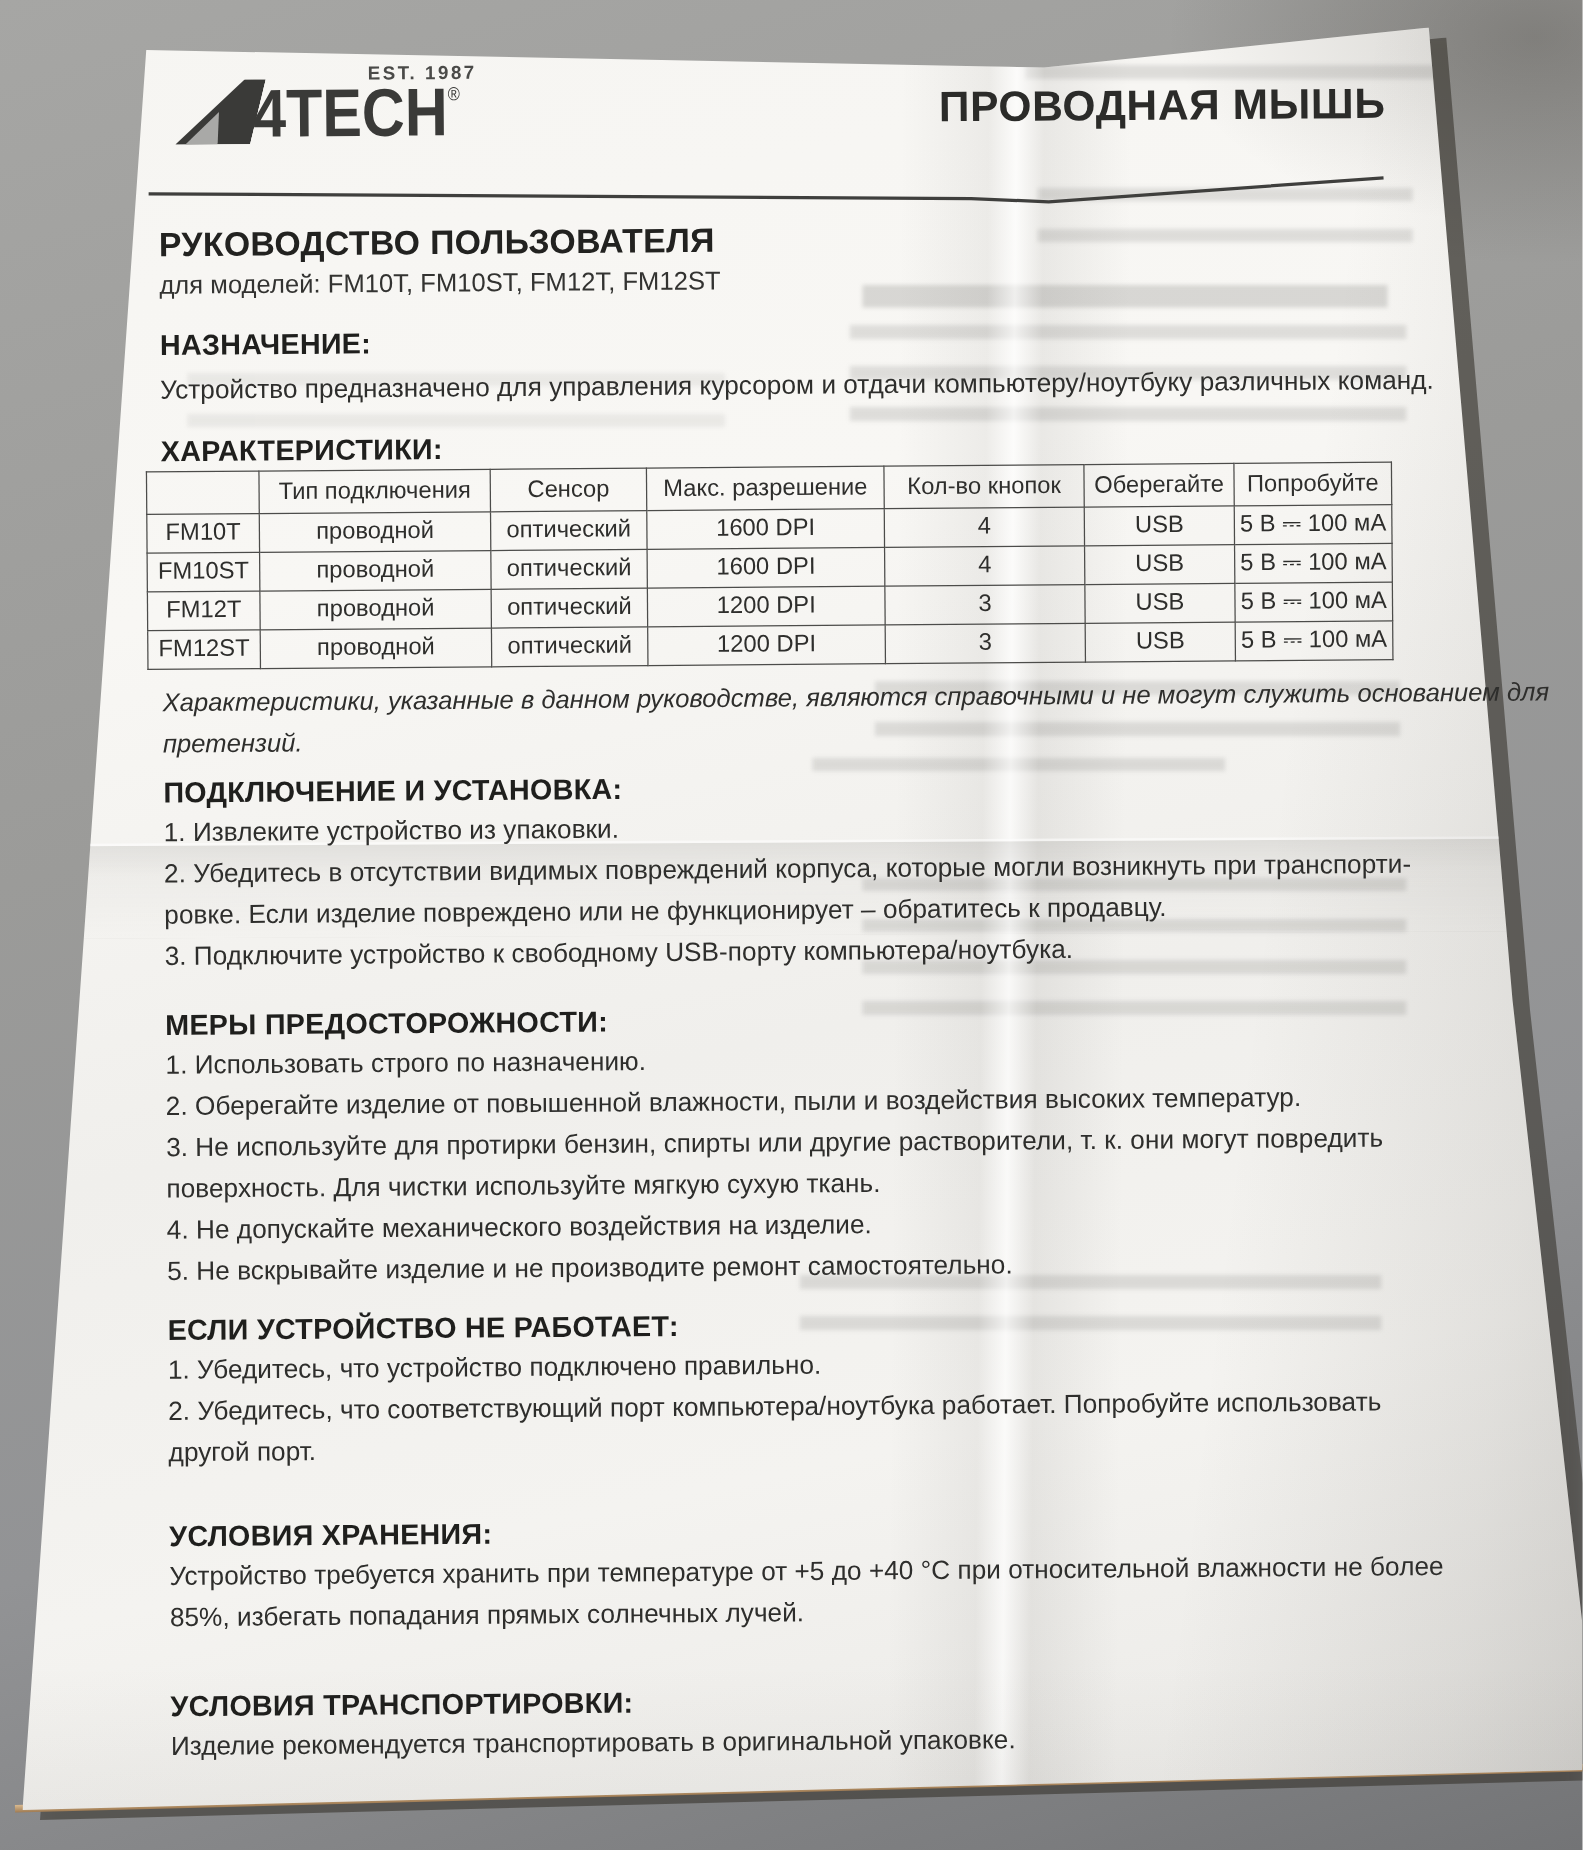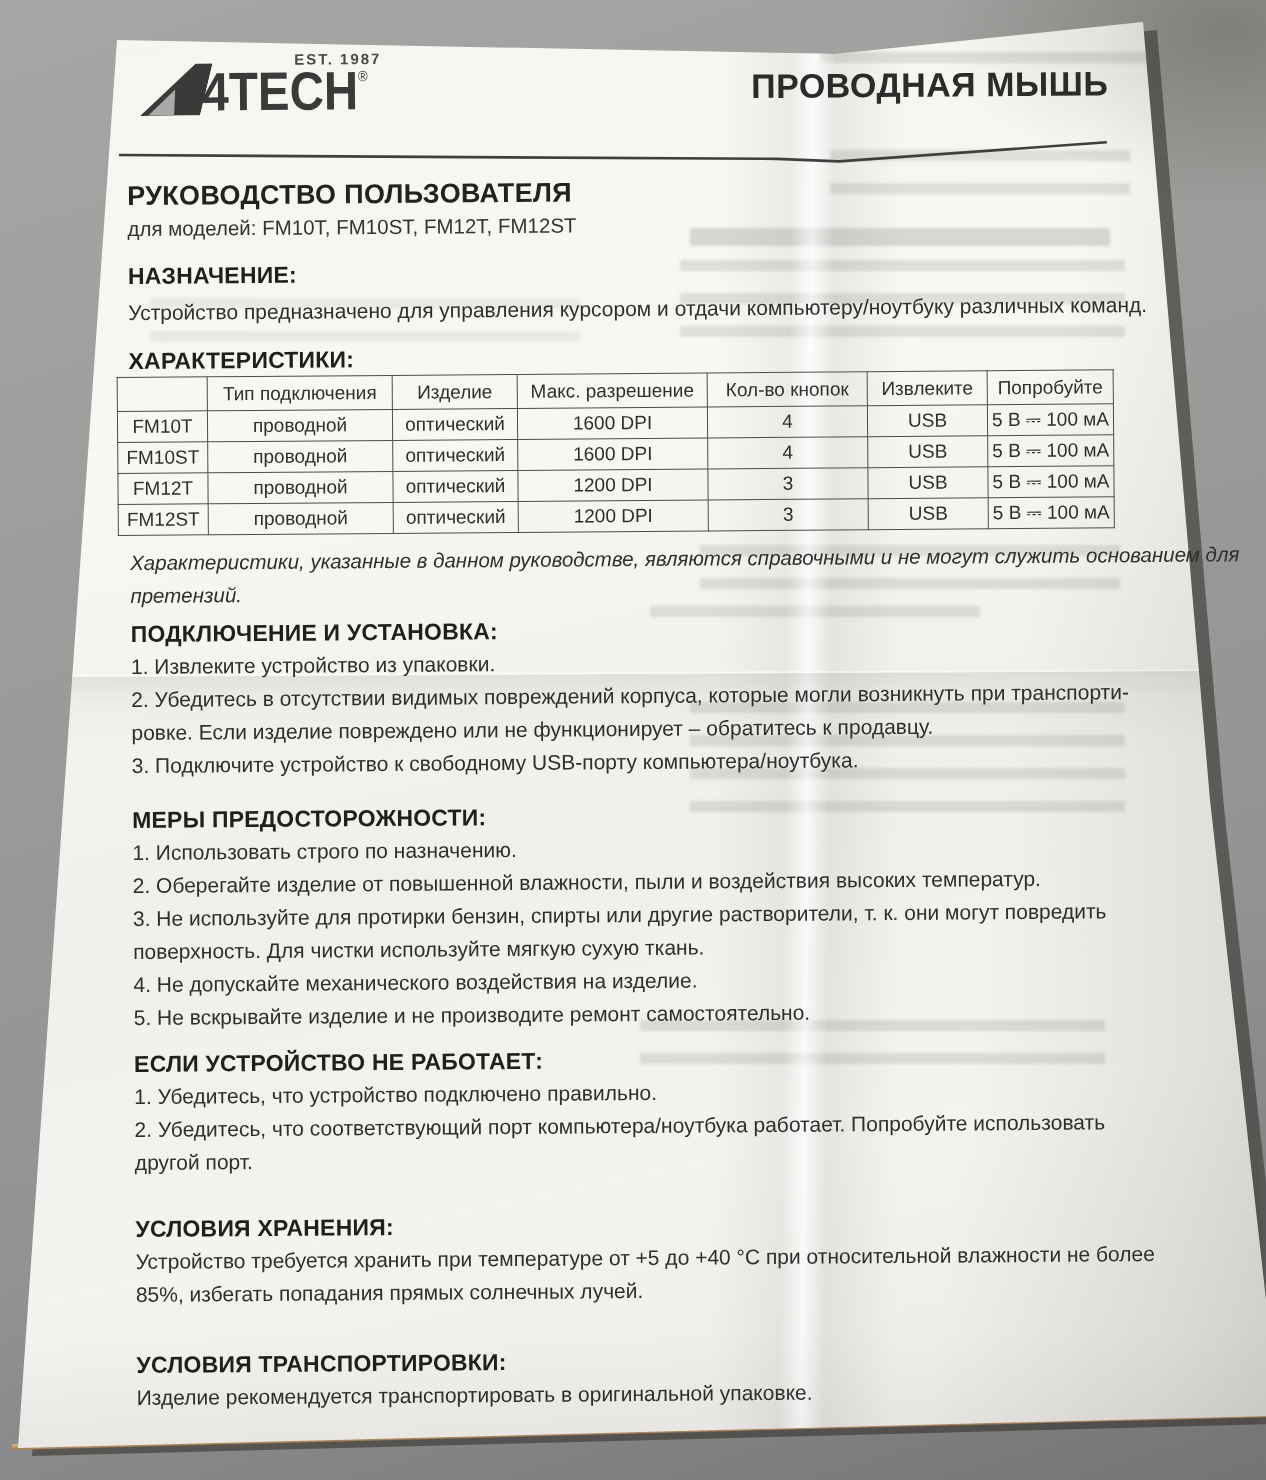--- a/index.html
+++ b/index.html
@@ -151,24 +151,24 @@
         <col style="width:125px">
         <col style="width:190px">
         <col style="width:160px">
         <col style="width:120px">
         <col style="width:125px">
     </colgroup>
     <tbody>
         <tr class="hdr">
       <th></th>
       <th>Тип подключения</th>
-      <th>Изделие</th>
+      <th>Сенсор</th>
       <th>Макс. разрешение</th>
       <th>Кол-во кнопок</th>
-      <th>Извлеките</th>
+      <th>Оберегайте</th>
       <th>Попробуйте</th>
     </tr>
     <tr>
       <td>FM10T</td>
       <td>проводной</td>
       <td>оптический</td>
       <td>1600 DPI</td>
       <td>4</td>
       <td>USB</td>
       <td>5 В ⎓ 100 мА</td>

